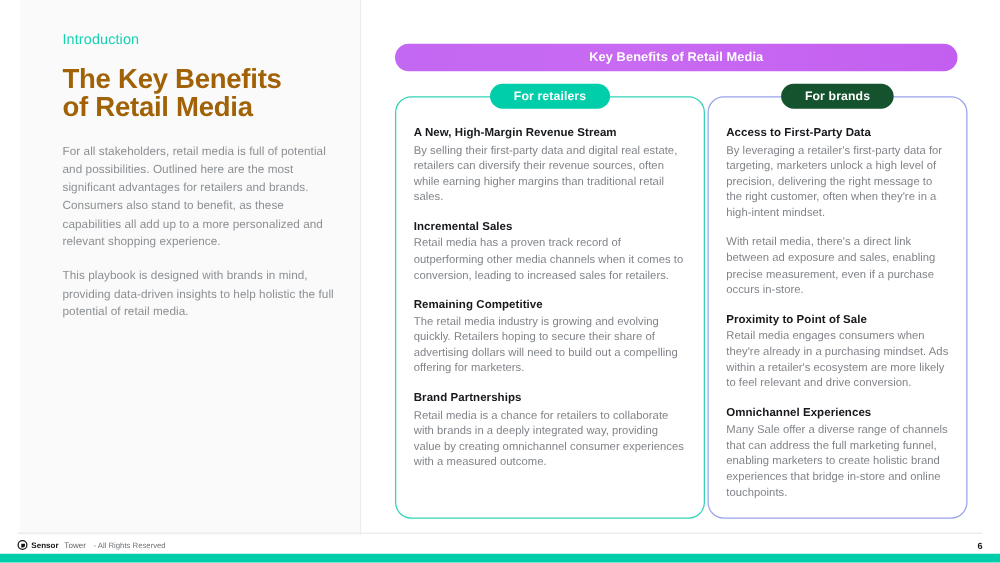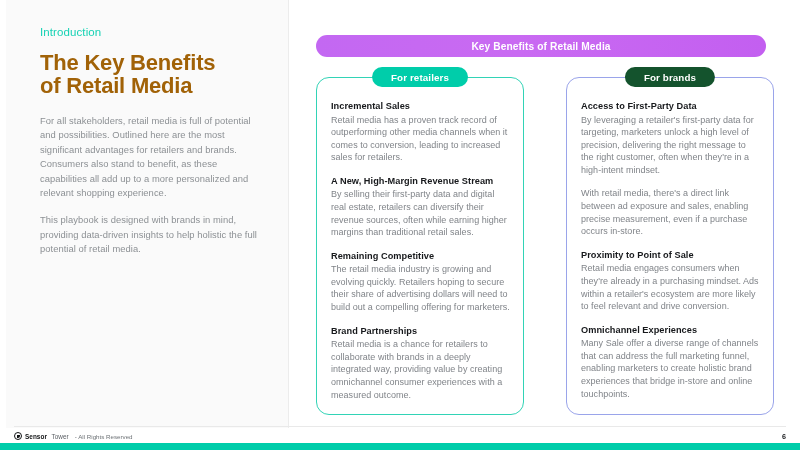--- a/index.html
+++ b/index.html
@@ -7,21 +7,21 @@
     width:800px;height:450px;
     background:#ffffff;
     font-family:"Liberation Sans", sans-serif;
     overflow:hidden;
     position:relative;
   }
   .slide{position:absolute;inset:0;background:#ffffff;}
 
   
   .left-panel{
-    position:absolute;left:6px;top:0;width:288px;height:428px;
+    position:absolute;left:16px;top:0;width:288px;height:428px;
     background:#fafafa;
   }
   .left-inner{
     position:absolute;left:34px;top:26px;width:218px;
   }
   .eyebrow{
     font-size:11.5px;color:#16d2b4;letter-spacing:.1px;
     font-family:"Liberation Sans", sans-serif;
   }
   .title{
@@ -53,21 +53,21 @@
   .banner-text{
     color:#ffffff;font-size:10.2px;font-weight:bold;letter-spacing:.1px;
   }
 
   .cards{position:absolute;left:27px;top:77px;width:456px;}
   .card{
     position:absolute;top:0;width:206px;height:336px;
     border:1.2px solid #3ed6bb;border-radius:13px;
     background:#ffffff;
   }
-  .card.retailers{left:0;border-color:#32d3b6;}
+  .card.retailers{left:0;border-color:#32d3b6;padding-left:40px;}
   .card.brands{left:250px;border-color:#9aa4ea;}
 
   .pill{
     position:absolute;top:-11px;left:50%;transform:translateX(-50%);
     height:20px;border-radius:10px;
     display:flex;align-items:center;justify-content:center;
     padding:0 19px;white-space:nowrap;
   }
   .pill-text{color:#ffffff;font-size:9.8px;font-weight:bold;letter-spacing:.1px;}
   .pill.teal{background:#00cdaa;}
@@ -138,26 +138,26 @@
     </div>
 
     <div class="cards">
 
       <div class="card retailers">
         <div class="pill teal">
           <span class="pill-text">For retailers</span>
         </div>
         <div class="card-body">
           <div class="benefit">
+            <div class="benefit-title">A New, High-Margin Revenue Stream</div>
+            <div class="benefit-desc">By selling their first-party data and digital real estate, retailers can diversify their revenue sources, often while earning higher margins than traditional retail sales.</div>
+          </div>
+          <div class="benefit">
             <div class="benefit-title">Incremental Sales</div>
             <div class="benefit-desc">Retail media has a proven track record of outperforming other media channels when it comes to conversion, leading to increased sales for retailers.</div>
-          </div>
-          <div class="benefit">
-            <div class="benefit-title">A New, High-Margin Revenue Stream</div>
-            <div class="benefit-desc">By selling their first-party data and digital real estate, retailers can diversify their revenue sources, often while earning higher margins than traditional retail sales.</div>
           </div>
           <div class="benefit">
             <div class="benefit-title">Remaining Competitive</div>
             <div class="benefit-desc">The retail media industry is growing and evolving quickly. Retailers hoping to secure their share of advertising dollars will need to build out a compelling offering for marketers.</div>
           </div>
           <div class="benefit">
             <div class="benefit-title">Brand Partnerships</div>
             <div class="benefit-desc">Retail media is a chance for retailers to collaborate with brands in a deeply integrated way, providing value by creating omnichannel consumer experiences with a measured outcome.</div>
           </div>
         </div>

